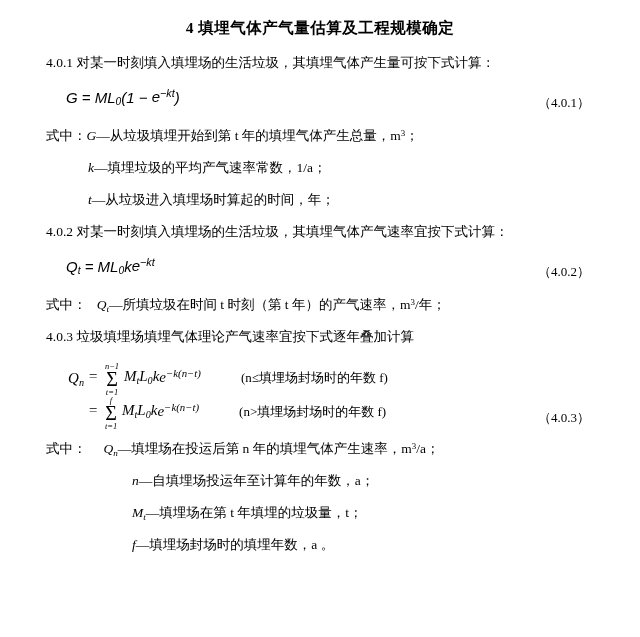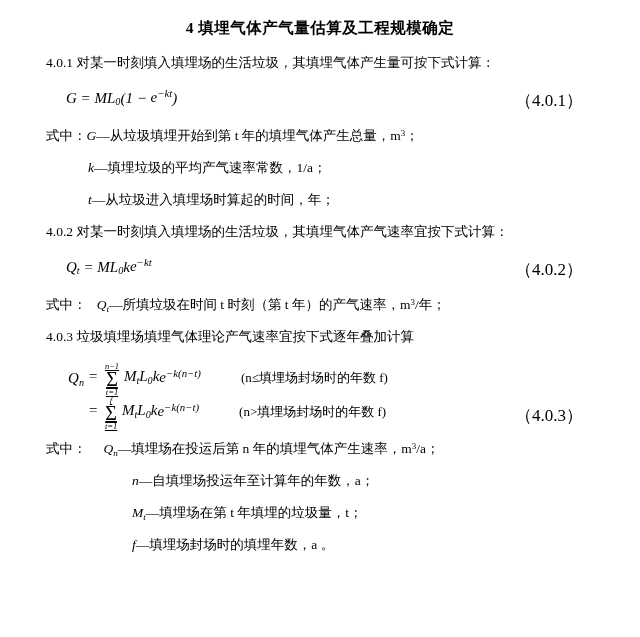--- a/index.html
+++ b/index.html
@@ -46,32 +46,32 @@
   .indent-1 { padding-left: 0px; }
   .indent-2 { padding-left: 42px; }
   .indent-3 { padding-left: 86px; }
   .formula-row {
     position: relative;
     margin: 2px 0 12px 0;
     min-height: 26px;
   }
   .formula {
     display: inline-block;
-    font-family: Liberation Serif, serif;
+    font-family: Liberation Sans, sans-serif;
     font-style: italic;
     font-size: 15px;
     padding-left: 20px;
     white-space: nowrap;
   }
   .eqnum {
     position: absolute;
-    right: 11px;
+    right: 4px;
     bottom: 2px;
     font-style: normal;
-    font-size: 17px;
+    font-size: 13px;
     font-family: "Liberation Serif", serif;
   }
   sub {
     font-size: 0.68em;
     vertical-align: -0.28em;
     font-style: italic;
   }
   sup {
     font-size: 0.66em;
     vertical-align: 0.45em;
@@ -83,21 +83,20 @@
   }
   .sigma-block {
     display: inline-block;
     vertical-align: middle;
     text-align: center;
     line-height: 1;
     font-style: normal;
     margin: 0 1px 0 3px;
     position: relative;
     top: 1px;
-    text-decoration: underline;
   }
   .sigma-block .lim-top {
     display: block;
     font-size: 8.5px;
     font-style: italic;
     line-height: 1;
     margin-bottom: -1px;
   }
   .sigma-block .sig {
     display: block;

